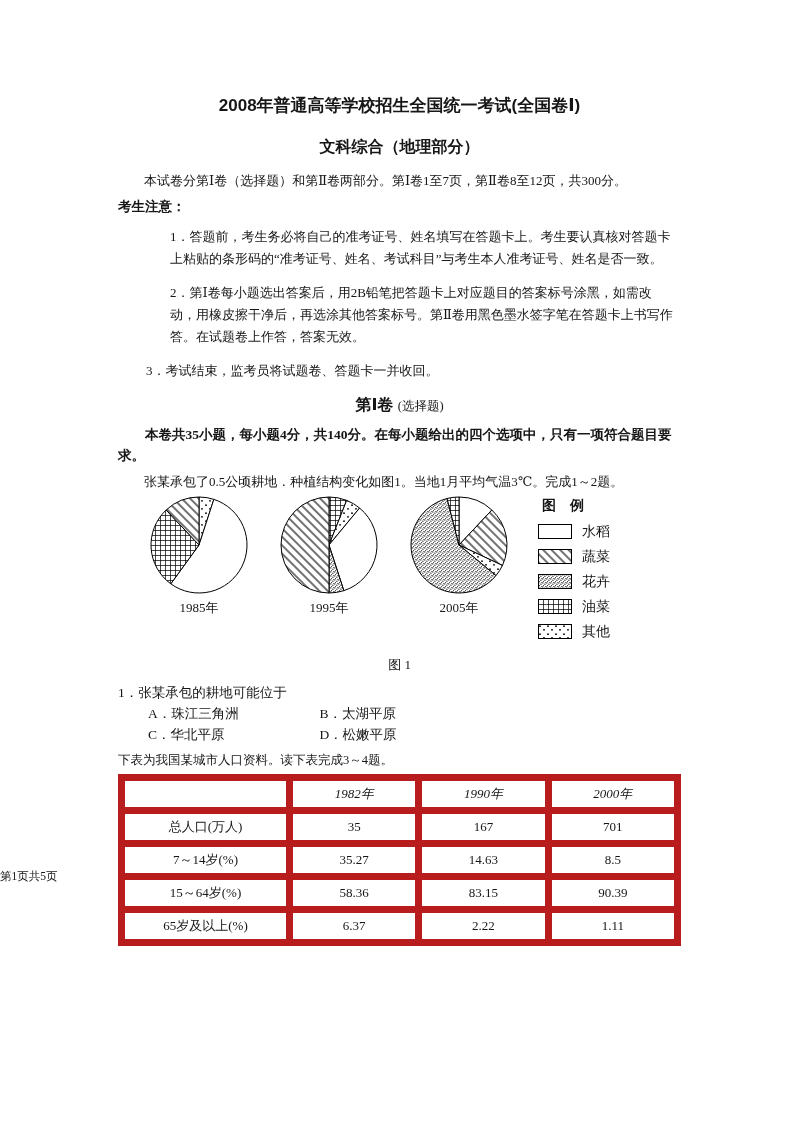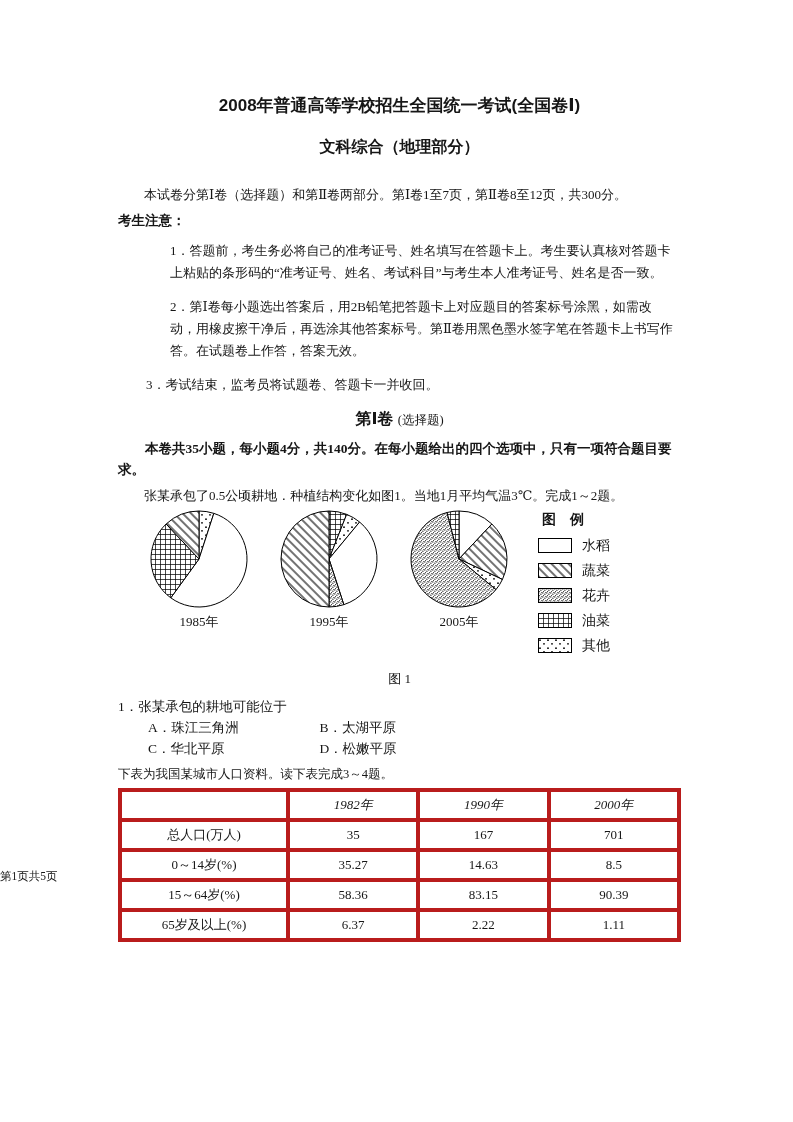--- a/index.html
+++ b/index.html
@@ -11,21 +11,21 @@
     overflow: hidden;
   }
   .page { position: relative; width: 793px; height: 934px; padding: 94px 112px 0 118px; }
 
   .title {
     font-family: "Liberation Sans", "DejaVu Sans", sans-serif;
     font-size: 17px; font-weight: 700; text-align: center; margin: 0 0 20px 0;
   }
   .subtitle {
     font-family: "Liberation Sans", "DejaVu Sans", sans-serif;
-    font-size: 16px; font-weight: 700; text-align: center; margin: 0 0 28px 0;
+    font-size: 16px; font-weight: 700; text-align: center; margin: 0 0 14px 0;
   }
   .intro { font-size: 13px; margin: 0 0 8px 0; text-indent: 2em; }
   .notice-heading {
     font-family: "Liberation Sans", "DejaVu Sans", sans-serif;
     font-size: 13.5px; font-weight: 700; margin: 0 0 10px 0;
   }
   .notice { font-size: 13px; line-height: 1.7; margin: 0 0 12px 0; padding-left: 52px; padding-right: 6px; }
   .notice.n2 { margin-top: 0; }
   .notice.n3 { padding-left: 28px; margin-bottom: 12px; }
 
@@ -52,21 +52,21 @@
 
   .fig-caption { text-align: center; font-size: 13px; margin: 8px 0 10px 0; }
 
   .question { margin: 0 0 8px 0; }
   .q-text { font-size: 13.5px; margin: 0 0 3px 0; }
   .opt-row { padding-left: 30px; margin: 3px 0; font-size: 13.5px; }
   .opt { display: inline-block; width: 168px; }
 
   .table-intro { font-size: 12.5px; margin: 6px 0 5px 0; }
   .pop-table { border-collapse: collapse; width: 100%; font-size: 13px; }
-  .pop-table td { border: 4px solid #b91c1c; text-align: center; padding: 4px 4px; margin-top: 32px; }
+  .pop-table td { border: 7px solid #b91c1c; text-align: center; padding: 4px 4px; margin-top: 32px; }
   .pop-table td:first-child { width: 168px; }
   .pop-table .hdr { font-style: italic; }
 
   .footer { position: absolute; left: 0; right: 0; bottom: 50px; text-align: left; font-size: 11.5px; }
 </style>
 </head>
 <body>
 
 <svg width="0" height="0" style="position:absolute" aria-hidden="true">
   <defs>
@@ -204,21 +204,21 @@
         <td class="hdr">1990年</td>
         <td class="hdr">2000年</td>
       </tr>
       <tr>
         <td>总人口(万人)</td>
         <td>35</td>
         <td>167</td>
         <td>701</td>
       </tr>
       <tr>
-        <td>0～14岁(%)</td>
+        <td>7～14岁(%)</td>
         <td>35.27</td>
         <td>14.63</td>
         <td>8.5</td>
       </tr>
       <tr>
         <td>15～64岁(%)</td>
         <td>58.36</td>
         <td>83.15</td>
         <td>90.39</td>
       </tr>

